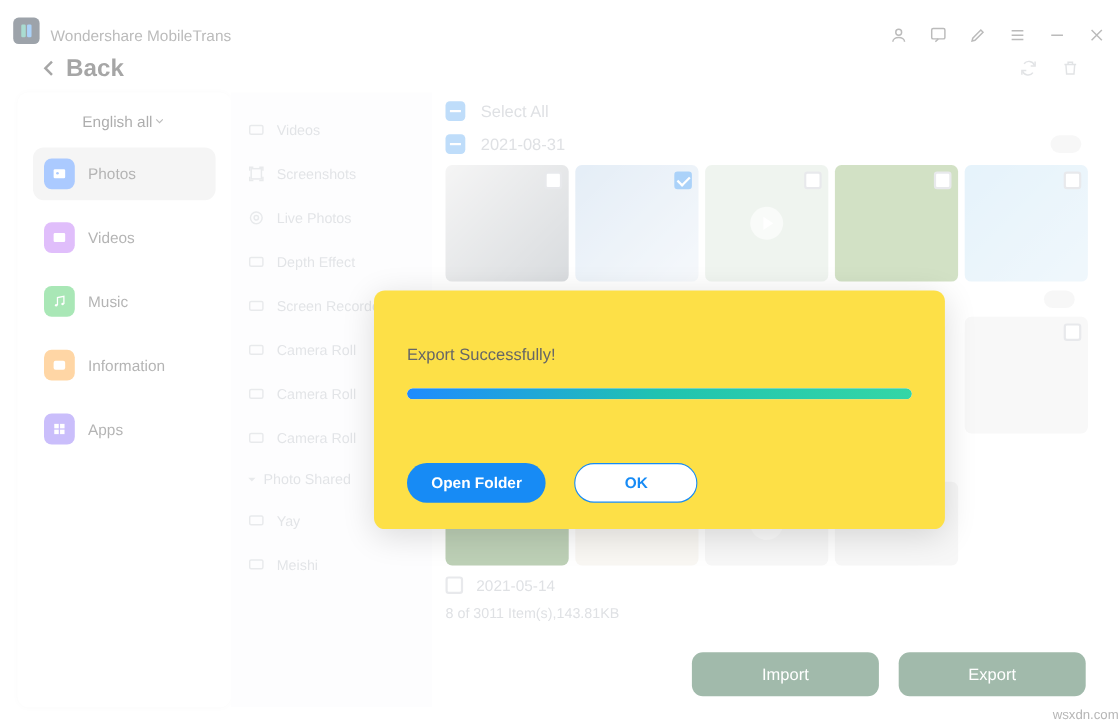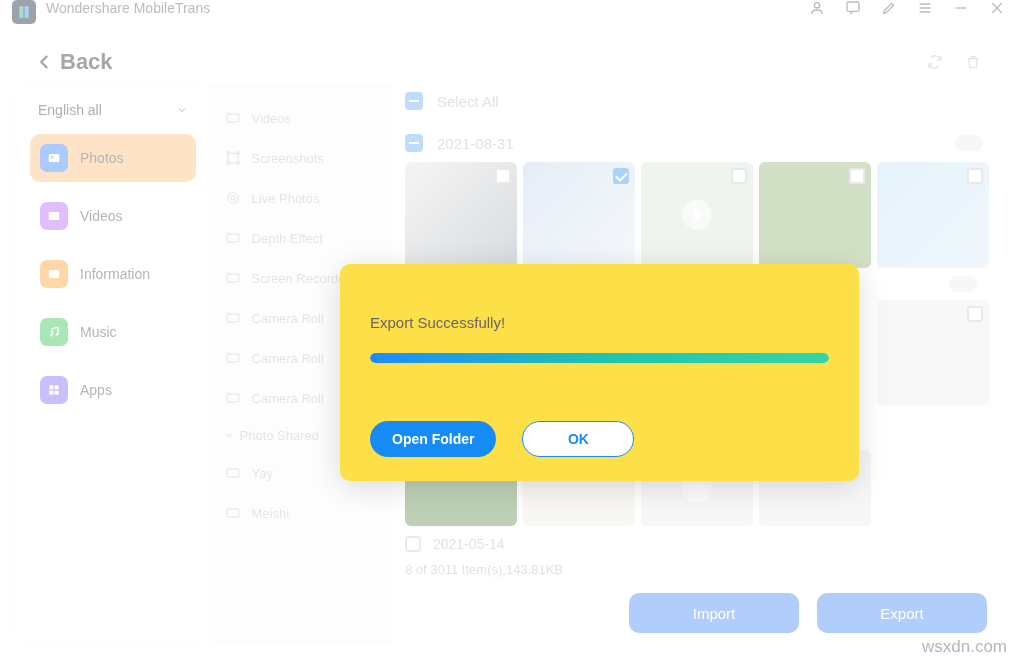--- a/index.html
+++ b/index.html
@@ -1,30 +1,30 @@
 <!DOCTYPE html>
 <html><head>
 <meta charset="utf-8">
 <style>
 *{box-sizing:border-box;margin:0;padding:0;font-family:-apple-system,Segoe UI,Arial,sans-serif}
 body{width:1017px;height:659px;background:#fff;overflow:hidden;position:relative}
-.titlebar{height:40px;display:flex;align-items:flex-start;padding:0 12px}
+.titlebar{height:40px;display:flex;align-items:flex-end;padding:0 12px}
 .app-logo{width:24px;height:24px;background:#0c1b2c;border-radius:5px;display:flex;align-items:center;justify-content:center;margin-right:10px}
 .app-logo svg{width:14px;height:14px}
 .app-title{color:#555;font-size:14px}
 .titlebar-right{margin-left:auto;display:flex;gap:20px}
 .tb-icon{width:16px;height:16px;color:#555;cursor:pointer}
 .backbar{height:44px;display:flex;align-items:center;padding:0 36px}
 .back-btn{display:flex;align-items:center;gap:6px;font-size:22px;font-weight:700;color:#222;cursor:pointer}
 .backbar-right{margin-left:auto;display:flex;gap:22px}
 .main{display:flex;height:calc(100% - 84px);padding:0 16px 16px}
 .sidebar{width:195px;background:#fff;border-radius:10px;padding:14px;box-shadow:0 0 6px rgba(0,0,0,.04)}
-.lang-row{display:flex;align-items:center;justify-content:space-between;color:#333;font-size:14px;padding:4px 8px 16px;cursor:pointer}
+.lang-row{display:flex;align-items:center;justify-content:center;color:#333;font-size:14px;padding:4px 8px 16px;cursor:pointer}
 .nav-item{display:flex;align-items:center;gap:12px;padding:10px;border-radius:10px;font-size:14px;color:#444;cursor:pointer;margin-bottom:10px}
-.nav-item.active{background:#fdba74}
+.nav-item.active{background:#e5e5e5}
 .nav-icon{width:28px;height:28px;border-radius:7px;display:flex;align-items:center;justify-content:center}
 .nav-icon svg{width:14px;height:14px;fill:#fff}
 .ic-photos{background:#2f7bff}.ic-videos{background:#b25cf5}.ic-info{background:#ff9a1f}.ic-music{background:#28c24a}.ic-apps{background:#7a5cf5}
 .subpanel{width:185px;background:#fbfbfc;padding:14px 6px}
 .sub-item{display:flex;align-items:center;gap:10px;color:#b7bcc4;font-size:13px;padding:12px 8px;cursor:pointer}
 .sub-icon{width:18px;height:16px}
 .sub-shared{display:flex;align-items:center;gap:6px;color:#b7bcc4;font-size:13px;padding:10px 8px}
 .content{flex:1;position:relative;padding:6px 12px}
 .sel-row{display:flex;align-items:center;gap:14px;color:#aeb3bb;font-size:15px;padding:2px 0}
 .minus{width:18px;height:18px;border-radius:4px;background:#5faaf2;position:relative}
@@ -34,40 +34,40 @@
 .thumb{width:112px;height:106px;border-radius:6px;position:relative;background:#d8dde2}
 .thumb .chk{position:absolute;top:6px;right:6px;width:16px;height:16px;border:2px solid #c5c9cf;border-radius:3px;background:#fff}
 .thumb .chk.on{background:#2f8fef;border-color:#2f8fef}
 .thumb .chk.on::after{content:"";position:absolute;left:3px;top:0;width:5px;height:9px;border:solid #fff;border-width:0 2px 2px 0;transform:rotate(45deg)}
 .thumb .play{position:absolute;left:50%;top:50%;width:30px;height:30px;margin:-15px 0 0 -15px;border-radius:50%;background:rgba(255,255,255,.6);display:flex;align-items:center;justify-content:center}
 .thumb .play::after{content:"";border-left:9px solid #fff;border-top:6px solid transparent;border-bottom:6px solid transparent;margin-left:2px}
 .date-row{display:flex;align-items:center;gap:12px;color:#aeb3bb;font-size:14px;padding:10px 0 4px}
 .date-row .sq{width:16px;height:16px;border:2px solid #c5c9cf;border-radius:3px}
 .status{color:#aeb3bb;font-size:13px;padding:6px 0}
 .footer-btns{position:absolute;right:14px;bottom:10px;display:flex;gap:18px}
-.fbtn{width:170px;height:40px;border-radius:10px;background:#3b82f6;color:#fff;font-size:15px;display:flex;align-items:center;justify-content:center;cursor:pointer}
+.fbtn{width:170px;height:40px;border-radius:10px;background:#14532d;color:#fff;font-size:15px;display:flex;align-items:center;justify-content:center;cursor:pointer}
 .t1{background:linear-gradient(135deg,#e6e6e6,#9fa6ad)}
 .t2{background:linear-gradient(135deg,#bcd3ea,#e7eef6)}
 .t3{background:#d8e4d8}
 .t4{background:#8fb56f}
 .t5{background:linear-gradient(135deg,#bfe0f4,#d9ecf8)}
 .t6{background:#ededed}
 .t7{background:#5b8a4a}
 .t8{background:#f0ece2}
 .t9{background:#eaeaea}
 .overlay{position:absolute;inset:0;background:rgba(255,255,255,.6)}
 .modal{position:absolute;left:340px;top:264px;width:519px;background:#fde047;border-radius:10px;box-shadow:0 6px 30px rgba(0,0,0,.14);padding:50px 30px 24px}
 .modal-msg{color:#666;font-size:15px;margin-bottom:22px}
 .progress{height:10px;border-radius:6px;background:#e8e8e8;overflow:hidden}
 .progress-fill{height:100%;width:100%;background:linear-gradient(90deg,#1e8bff,#20c3b0,#34d6a6);border-radius:6px}
 .modal-btns{display:flex;gap:26px;margin-top:58px}
 .btn{height:36px;padding:0 22px;border-radius:18px;font-size:14px;font-weight:600;cursor:pointer;display:flex;align-items:center;justify-content:center}
 .btn-primary{background:#178bf5;color:#fff;border:none}
 .btn-outline{background:#fff;color:#178bf5;border:1px solid #178bf5;width:112px}
-.watermark{position:absolute;right:10px;bottom:2px;font-size:17px;color:#b6b6b6}
+.watermark{position:absolute;right:0;bottom:2px;font-size:12px;color:#b6b6b6}
 </style>
 </head>
 <body>
 
 <div class="titlebar">
   <div class="app-logo">
     <svg viewBox="0 0 24 24">
         <rect x="4" y="2" width="7" height="20" rx="2" fill="#2aa88c"></rect>
         <rect x="13" y="2" width="7" height="20" rx="2" fill="#2f8fef"></rect>
       </svg>
@@ -135,36 +135,36 @@
     </div>
     <div class="nav-item">
       <div class="nav-icon ic-videos">
           <svg viewBox="0 0 24 24">
             <rect x="3" y="5" width="18" height="14" rx="2"></rect>
           </svg>
         </div>
       <span>Videos</span>
     </div>
     <div class="nav-item">
-      <div class="nav-icon ic-info">
-          <svg viewBox="0 0 24 24">
-            <rect x="3" y="5" width="18" height="14" rx="3"></rect>
-          </svg>
-        </div>
-      <span>Information</span>
-    </div>
-    <div class="nav-item">
       <div class="nav-icon ic-music">
           <svg viewBox="0 0 24 24">
             <path d="M9 18V6l10-2v12" stroke="#fff" stroke-width="2" fill="none"></path>
             <circle cx="7" cy="18" r="2"></circle>
             <circle cx="17" cy="16" r="2"></circle>
           </svg>
         </div>
       <span>Music</span>
+    </div>
+    <div class="nav-item">
+      <div class="nav-icon ic-info">
+          <svg viewBox="0 0 24 24">
+            <rect x="3" y="5" width="18" height="14" rx="3"></rect>
+          </svg>
+        </div>
+      <span>Information</span>
     </div>
     <div class="nav-item">
       <div class="nav-icon ic-apps">
           <svg viewBox="0 0 24 24">
             <rect x="4" y="4" width="7" height="7"></rect>
             <rect x="13" y="4" width="7" height="7"></rect>
             <rect x="4" y="13" width="7" height="7"></rect>
             <rect x="13" y="13" width="7" height="7"></rect>
           </svg>
         </div>
@@ -241,21 +241,21 @@
         </svg>
         <span>Meishi</span>
       </div>
   </div>
 
   <div class="content">
     <div class="sel-row">
       <div class="minus"></div>
       <span>Select All</span>
     </div>
-    <div class="sel-row" style="margin-top:20px">
+    <div class="sel-row" style="margin-top:8px">
       <div class="minus"></div>
       <span>2021-08-31</span>
       <div class="count-pill"></div>
     </div>
     <div class="grid">
       <div class="thumb t1">
           <div class="chk"></div>
         </div>
       <div class="thumb t2">
           <div class="chk on"></div>

